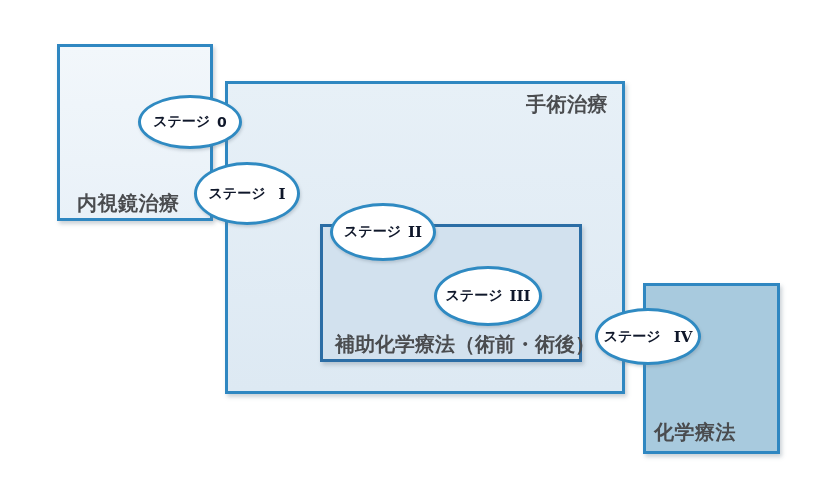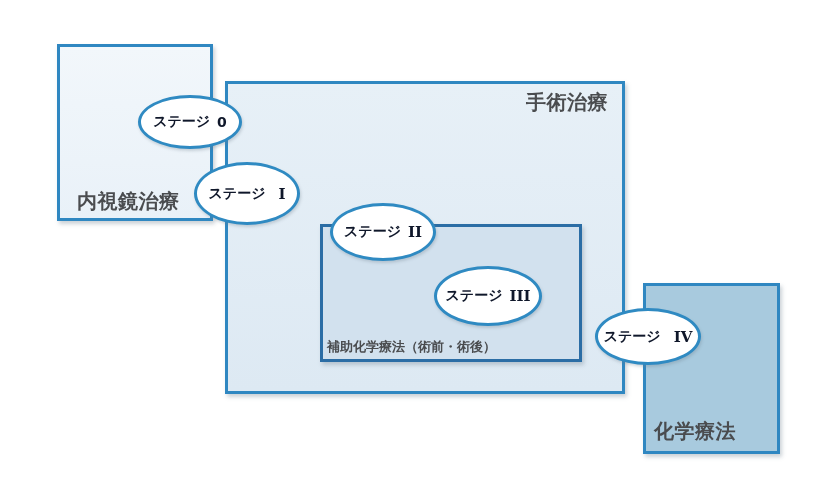--- a/index.html
+++ b/index.html
@@ -43,25 +43,24 @@
     z-index: 2;
   }
   .box-label {
     position: absolute;
     color: #4a4c4f;
     font-weight: bold;
     font-size: 20px;
     letter-spacing: 0.5px;
     white-space: nowrap;
     line-height: 1.2;
-    font-family: Liberation Mono, monospace;
   }
   .label-bl { left: 17px; bottom: 3px; }
   .label-tr { right: 14px; top: 8px; }
-  .label-adjuvant { left: 4px; bottom: 3px; font-size: 13px; letter-spacing: 0px; }
+  .label-adjuvant { left: 12px; bottom: 3px; font-size: 20px; letter-spacing: 0px; }
   .label-multiline { left: 8px; bottom: 4px; line-height: 29px; margin-top: 32px; }
   .stage {
     position: absolute;
     box-sizing: border-box;
     background: #ffffff;
     border: 3px solid #2f8ac2;
     border-radius: 50%;
     display: flex;
     align-items: center;
     justify-content: center;

